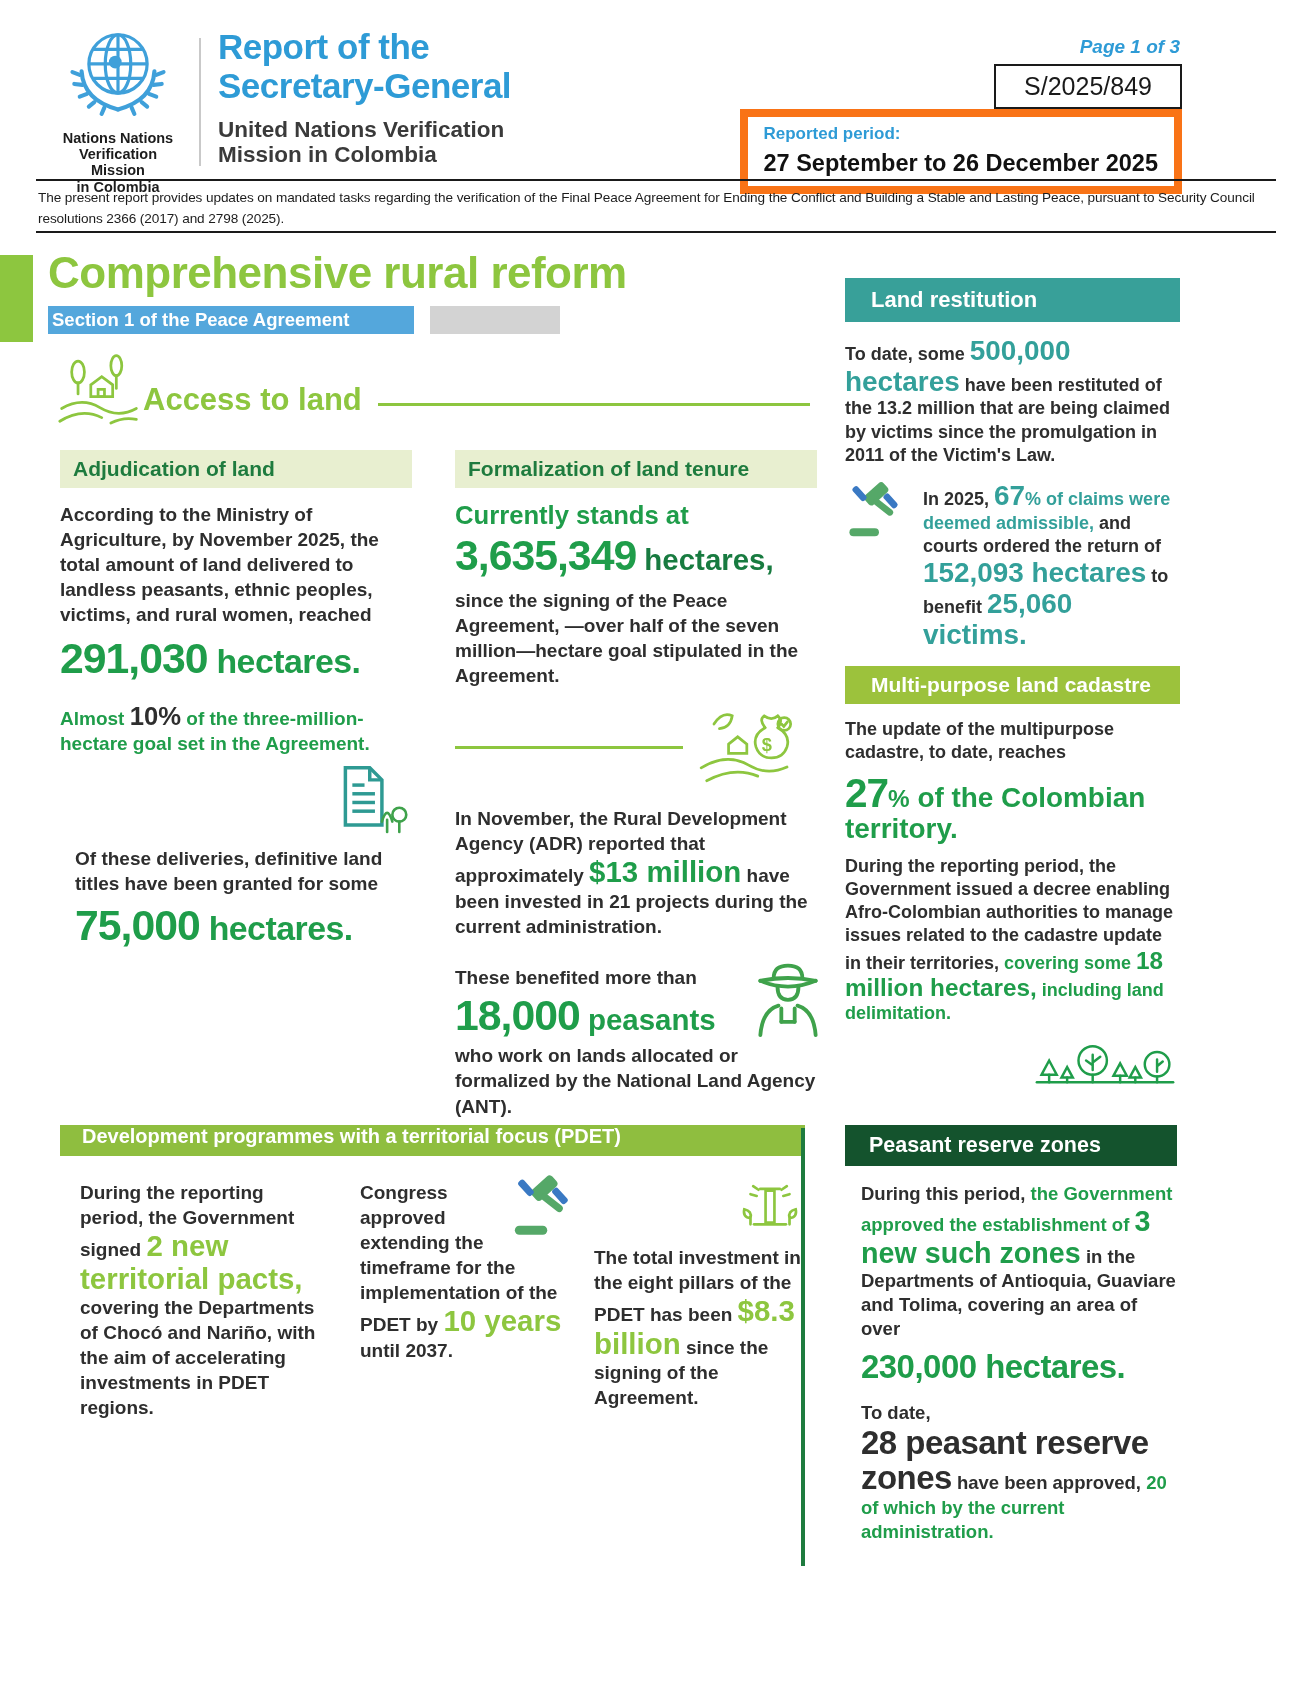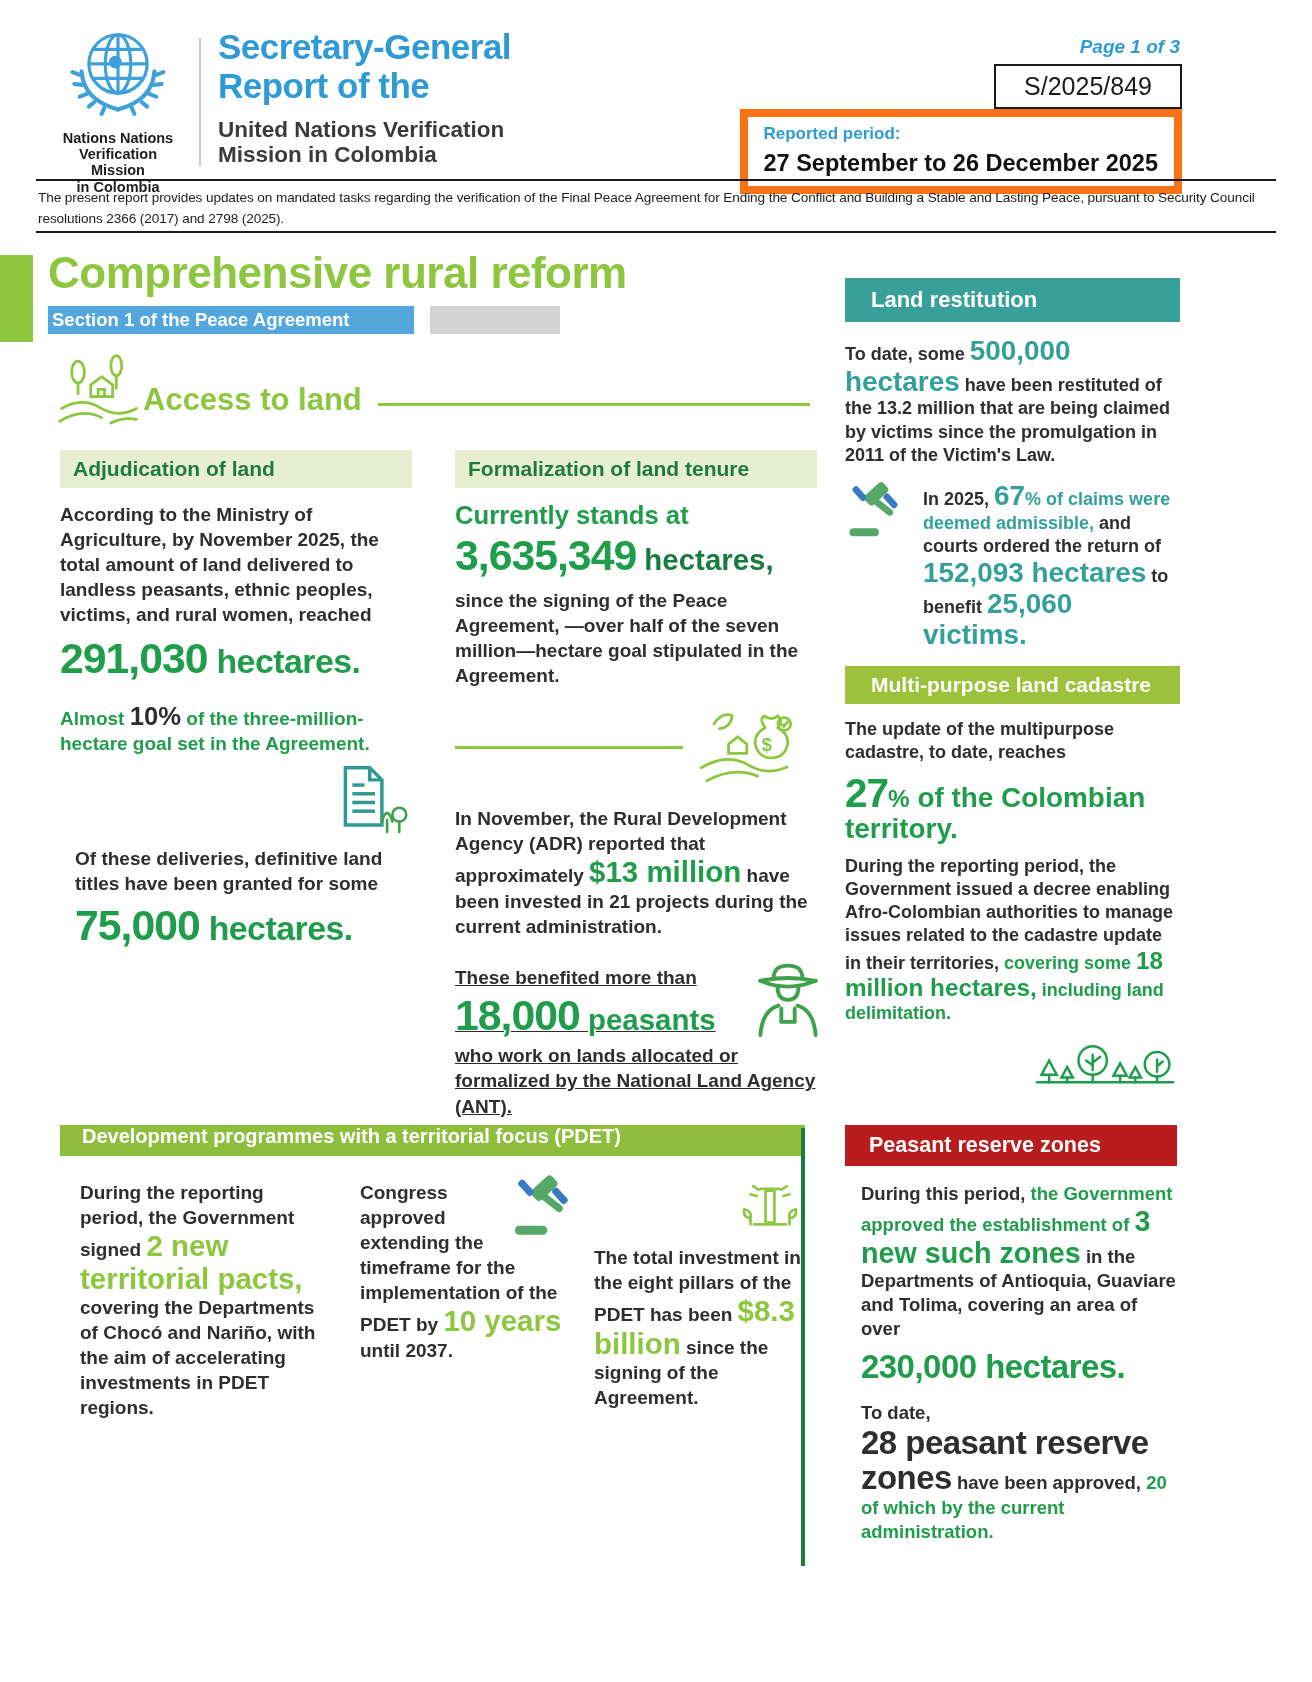--- a/index.html
+++ b/index.html
@@ -43,38 +43,38 @@
   .c-tea{color:#33a09a;}
   .c-lim{color:#8dc63f;}
   .z2{font-size:1.35em;line-height:1.05;}
   .z3{font-size:1.55em;line-height:1.1;}
   .z4{font-size:2.25em;line-height:1.02;letter-spacing:-1px;}
   .z5{font-size:1.78em;line-height:1.08;letter-spacing:-0.5px;}
 
   .subhead{background:#e8efd0;color:#1e7b3e;font-weight:800;font-size:21px;padding:7px 0 7px 13px;}
   .teal-bar{background:#38a099;color:#fff;font-weight:800;font-size:22px;padding:9px 0 9px 26px;}
   .lime-bar{background:#9cc23c;color:#fff;font-weight:800;font-size:21px;padding:7px 0 7px 26px;}
-  .green-bar{background:#b91c1c;color:#fff;font-weight:800;font-size:21.5px;padding:8px 0 8px 24px;}
+  .green-bar{background:#14532d;color:#fff;font-weight:800;font-size:21.5px;padding:8px 0 8px 24px;}
   .pdet-bar{background:#8fbe3f;color:#fff;font-weight:800;font-size:20px;padding:0 0 8px 22px;}
 
   
   .col-left{position:absolute;left:60px;top:450px;width:352px;}
   .col-mid{position:absolute;left:455px;top:450px;width:362px;}
   .col-right{position:absolute;left:845px;top:278px;width:335px;}
   .col-right .p{font-size:18px;line-height:1.29;}
   .mt14{margin-top:14px;} .mt10{margin-top:10px;} .mt22{margin-top:22px;} .mt26{margin-top:26px;}
   .mt6{margin-top:6px;} .mt16{margin-top:16px;} .mt8{margin-top:8px;} .mt4{margin-top:4px;}
   .indent{margin-left:15px;}
   .iconrow-right{text-align:right;padding-right:4px;}
   .fm-row{display:flex;align-items:center;margin-top:16px;}
   .hline{width:228px;height:3px;background:#8dc63f;flex-shrink:0;}
   .fm-row svg{margin-left:14px;}
   .gavel-row{display:flex;align-items:flex-start;margin-top:14px;}
   .gavel-row .gtxt{margin-left:16px;flex:1;}
-  .farmer-wrap{position:relative;text-decoration:underline;}
+  .farmer-wrap{position:relative;}
   .farmer-abs{position:absolute;right:-14px;top:-8px;}
   .nowrap{white-space:nowrap;}
 
   
   .pdet{position:absolute;left:60px;top:1125px;width:745px;}
   .pdet-cols{display:flex;margin-top:24px;}
   .pdet-c1{width:242px;margin-left:20px;}
   .pdet-c2{width:218px;margin-left:38px;}
   .pdet-c2 .floaticon{float:right;margin:-6px 0 4px 8px;}
   .pdet-c3{width:208px;margin-left:16px;}
@@ -120,22 +120,22 @@
       <div>Nations Nations</div>
       <div>Verification Mission</div>
       <div>in Colombia</div>
     </div>
   </div>
 
   <div class="header-vline"></div>
 
   <div class="title-block">
     <div class="report-title">
+      <div>Report of the</div>
       <div>Secretary-General</div>
-      <div>Report of the</div>
     </div>
     <div class="report-subtitle">
       <div>United Nations Verification</div>
       <div>Mission in Colombia</div>
     </div>
   </div>
 
   <div class="page-num">Page 1 of 3</div>
   <div class="doc-box">S/2025/849</div>
   <div class="period-box">

